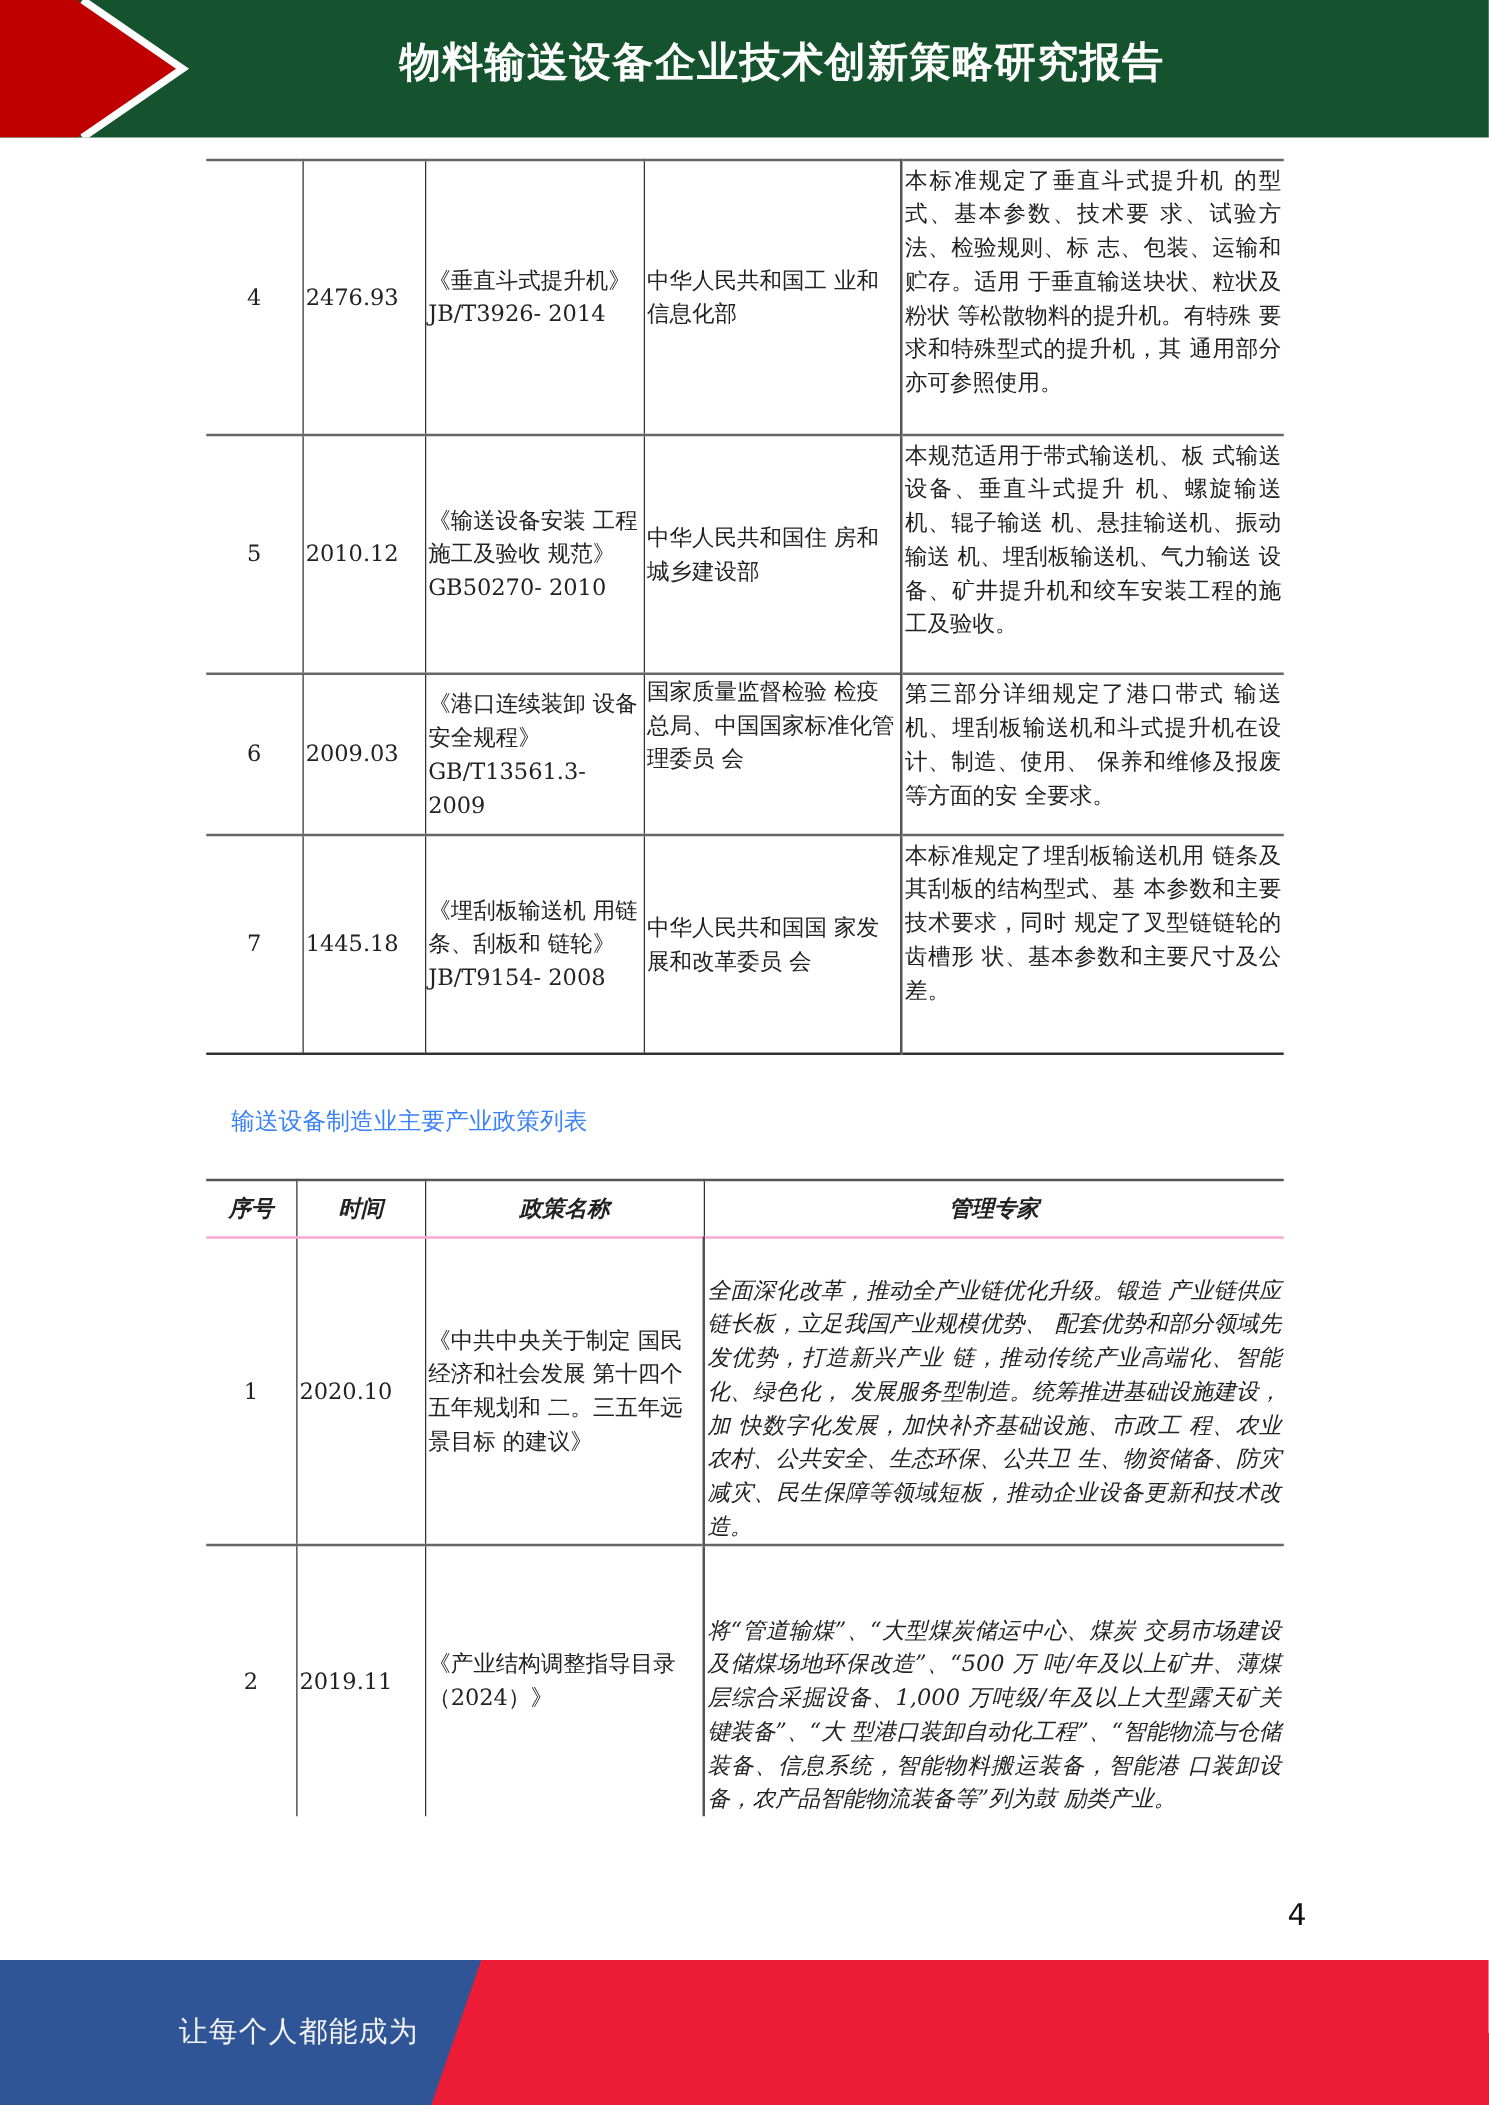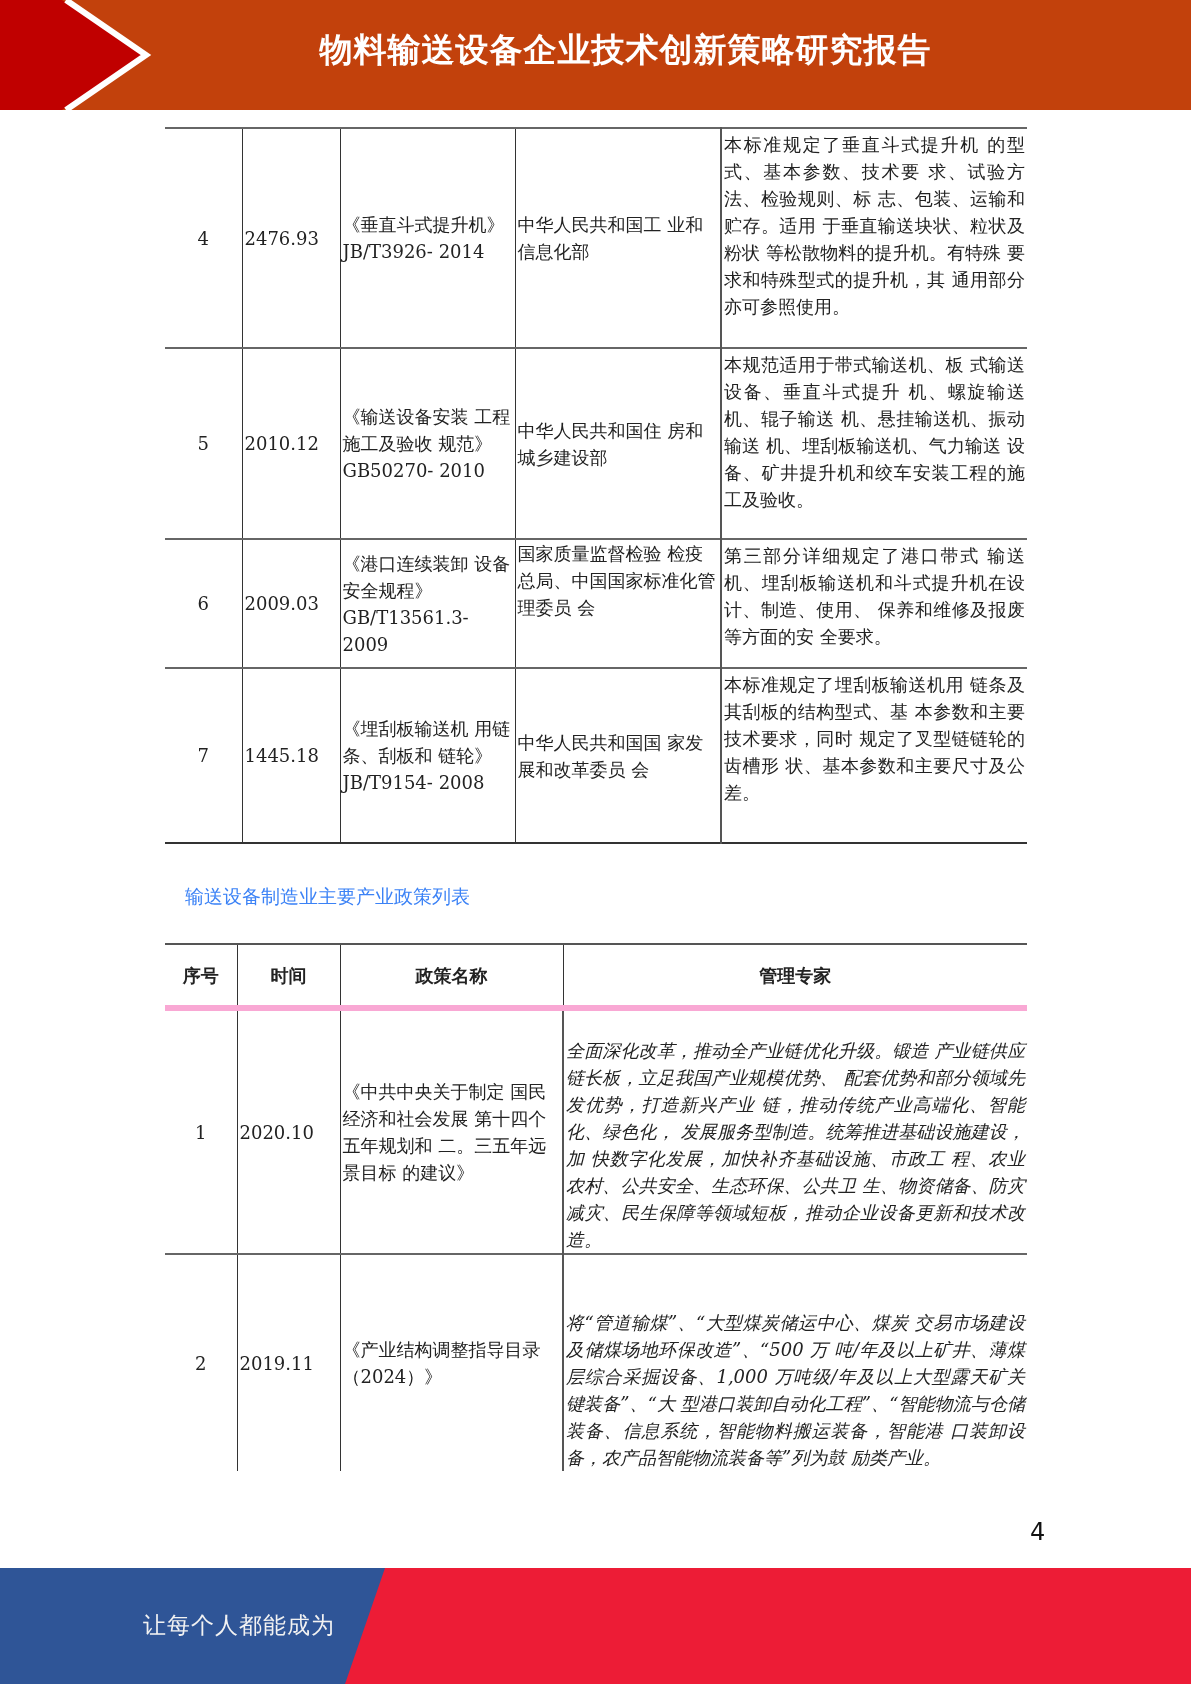--- a/index.html
+++ b/index.html
@@ -1,36 +1,36 @@
 <!DOCTYPE html>
 <html><head>
 <meta charset="utf-8">
 <style>
   html, body { margin:0; padding:0; }
   body { width:1191px; height:1684px; position:relative; background:#ffffff; overflow:hidden;
          font-family:"DejaVu Serif","Liberation Serif",serif; color:#222; }
-  .header { position:absolute; left:0; top:0; width:1191px; height:110px; background:#c2410c; }
+  .header { position:absolute; left:0; top:0; width:1191px; height:110px; background:#14532d; }
   .header svg { position:absolute; left:0; top:0; }
   .header-title { position:absolute; left:0; right:0; top:28px; text-align:center; padding-left:60px;
                   font-family:"DejaVu Sans","Liberation Sans",sans-serif; font-weight:bold;
                   color:#ffffff; font-size:33px; letter-spacing:1px; }
   table { position:absolute; border-collapse:collapse; table-layout:fixed; font-size:18px; line-height:27px; }
   td, th { vertical-align:middle; padding:0 2px; }
   .t1 { left:165px; top:127px; width:862px; }
   .t1 tr { border-top:2px solid #666; }
   .t1 tr.last { border-bottom:2px solid #333; }
   .t1 td { border-left:1.5px solid #333; }
   .t1 td:first-child { border-left:none; text-align:center; }
   .t1 td.content { border-left:2px solid #555; vertical-align:top; padding-top:2px; text-align:justify; }
   .t1 td.name, .t1 td.issuer { vertical-align:middle; }
   .t1 td.date { text-align:left; }
   .caption { position:absolute; left:185px; top:884px; font-size:19px; color:#3b82f6;
              font-family:"DejaVu Sans","Liberation Sans",sans-serif; }
   .t2 { left:165px; top:943px; width:862px; }
-  .t2 thead tr { border-top:2px solid #555; border-bottom:6px solid #f9a8d4; height:64px; }
+  .t2 thead tr { border-top:2px solid #555; border-bottom:2px solid #f9a8d4; height:46px;font-style:italic; }
   .t2 th { font-family:"DejaVu Sans","Liberation Sans",sans-serif; font-weight:bold; font-size:18px; color:#222; border-left:1.5px solid #333; }
   .t2 th:first-child { border-left:none; }
   .t2 tbody tr { border-bottom:2px solid #666; }
   .t2 tbody tr.open { border-bottom:none; }
   .t2 td { border-left:1.5px solid #333; }
   .t2 td:first-child { border-left:none; text-align:center; }
   .t2 td.content { border-left:2px solid #555; text-align:justify;font-style:italic; }
   .page-number { position:absolute; left:1030px; top:1518px; font-size:24px; color:#111;
                  font-family:"DejaVu Sans","Liberation Sans",sans-serif; }
   .footer { position:absolute; left:0; top:1568px; width:1086px; height:116px; }

